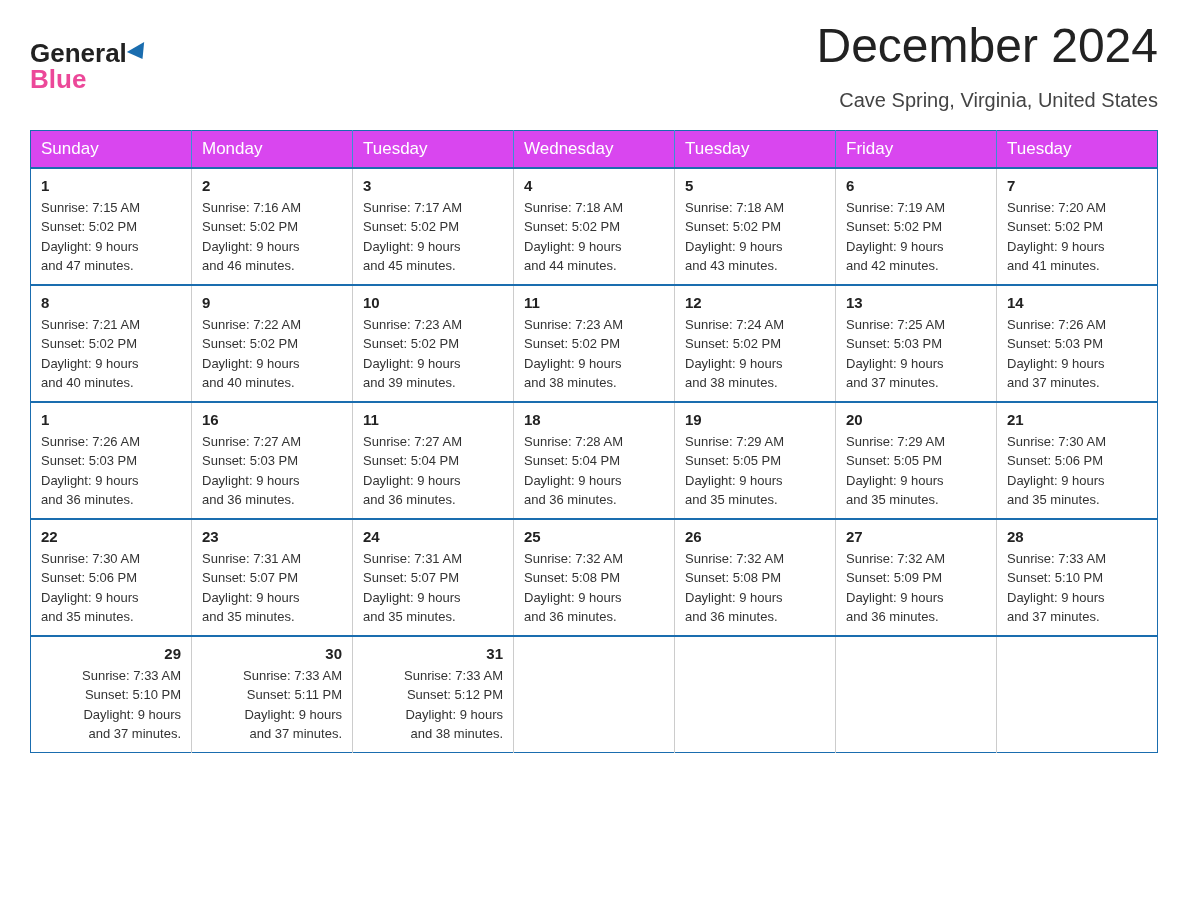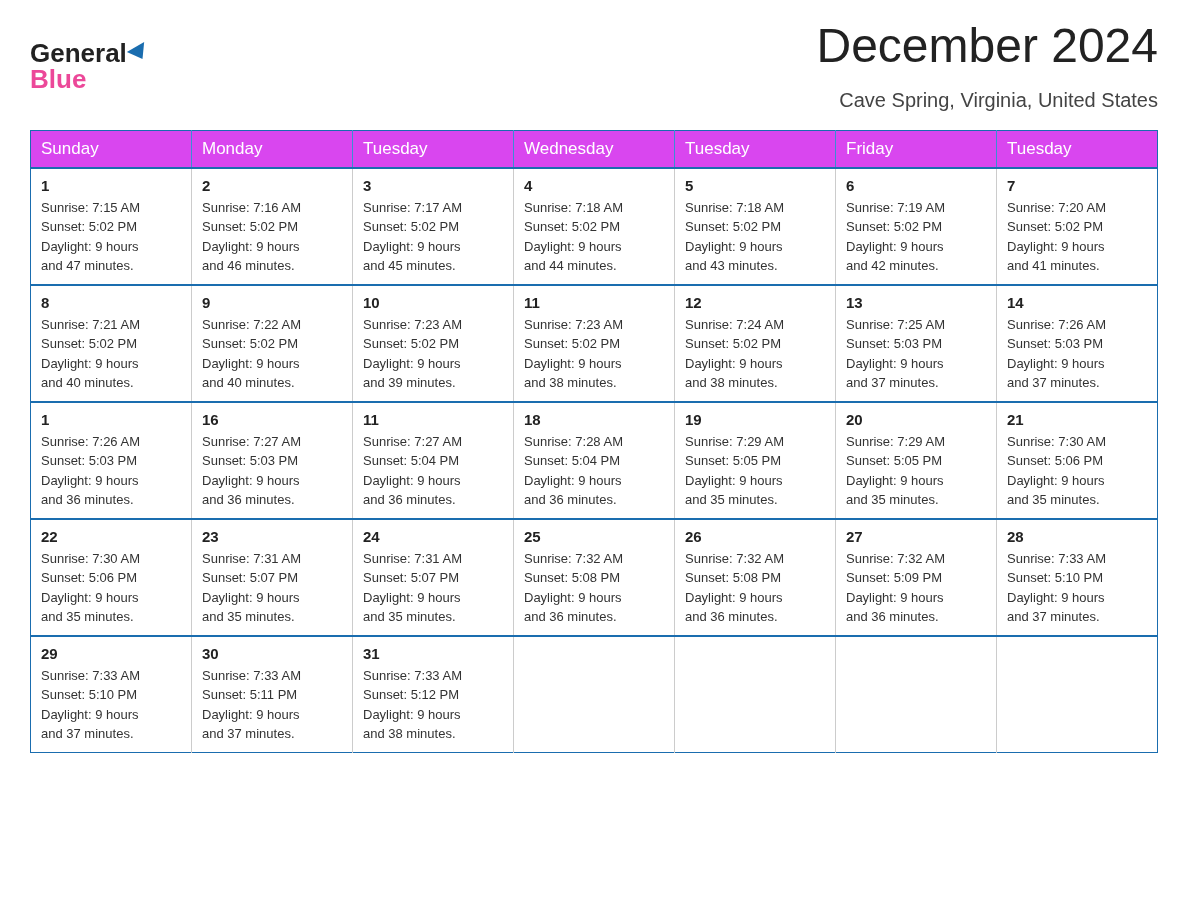--- a/index.html
+++ b/index.html
@@ -82,21 +82,21 @@
       vertical-align: top;
       padding: 8px 10px;
       border-top: 2px solid #1a6daf;
       border-right: 1px solid #ccc;
       font-size: 13px;
       color: #333;
       width: calc(100% / 7);
       min-height: 90px;
     }
     .calendar td:last-child { border-right: none; }
-    .calendar tr:last-child td { border-bottom: none; }
+    .calendar tr:last-child td { border-bottom: none; text-align: right; }
     .day-num {
       font-size: 15px;
       font-weight: bold;
       color: #222;
       display: block;
       margin-bottom: 4px;
     }
     .day-info {
       font-size: 13px;
       line-height: 1.5;

